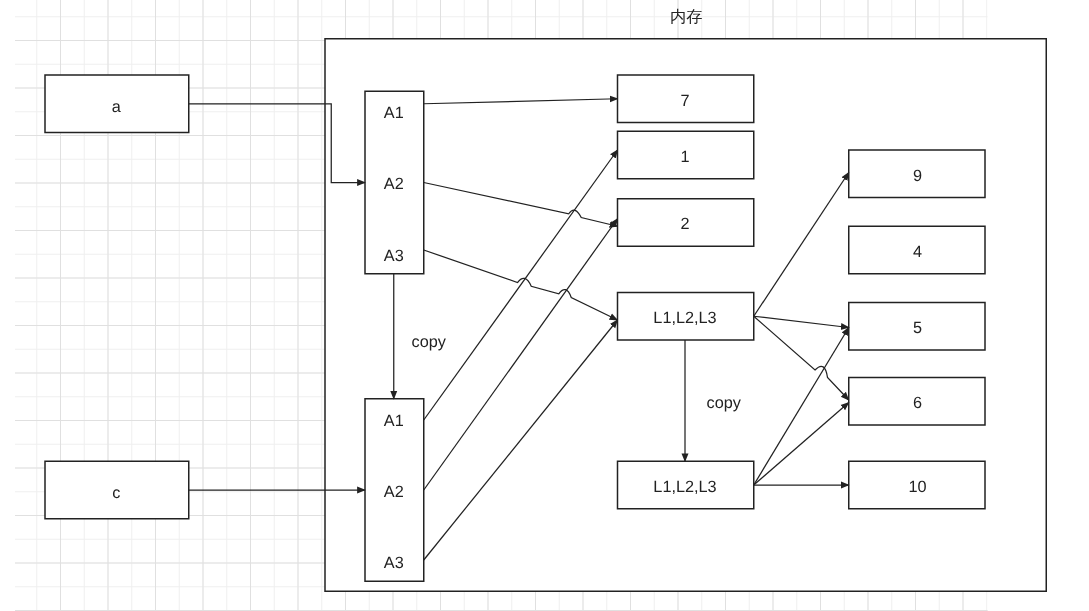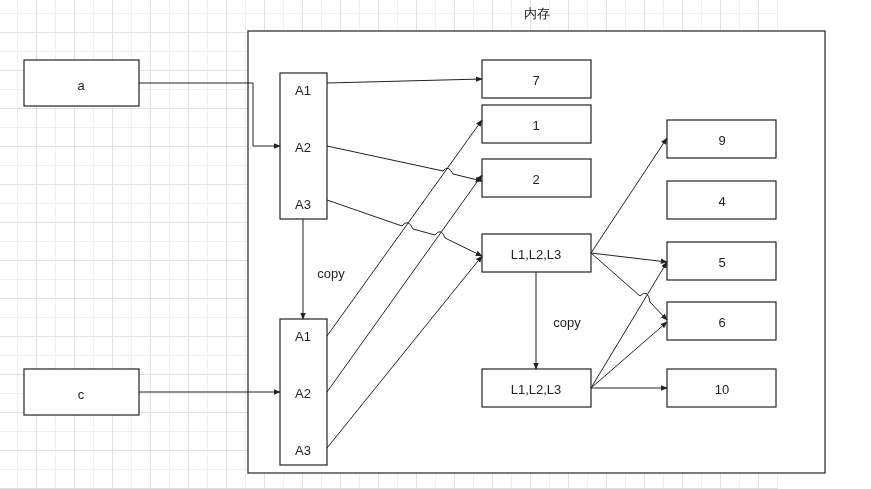--- a/index.html
+++ b/index.html
@@ -1,18 +1,18 @@
 <!DOCTYPE html>
 <html><head>
 <meta charset="utf-8">
 <style>
   html,body{margin:0;padding:0;}
   body{width:871px;height:489px;overflow:hidden;background:#fff;
     font-family:"Liberation Sans","DejaVu Sans",sans-serif;}
-  #canvas{position:absolute;left:0;top:0;width:778px;height:489px;
+  #canvas{position:absolute;left:12px;top:0;width:778px;height:489px;
     background-color:#fff;
     background-image:
       linear-gradient(#e0e0e0 1px, transparent 1px),
       linear-gradient(90deg,#e0e0e0 1px, transparent 1px),
       linear-gradient(#efefef 1px, transparent 1px),
       linear-gradient(90deg,#efefef 1px, transparent 1px);
     background-size:38px 38px,38px 38px,19px 19px,19px 19px;
     background-position:-2px 32px,-2px 32px,-2px 13px,-2px 13px;}
   svg{position:absolute;left:0;top:0;}
   .box{fill:#fff;stroke:#222;stroke-width:1.2;}

